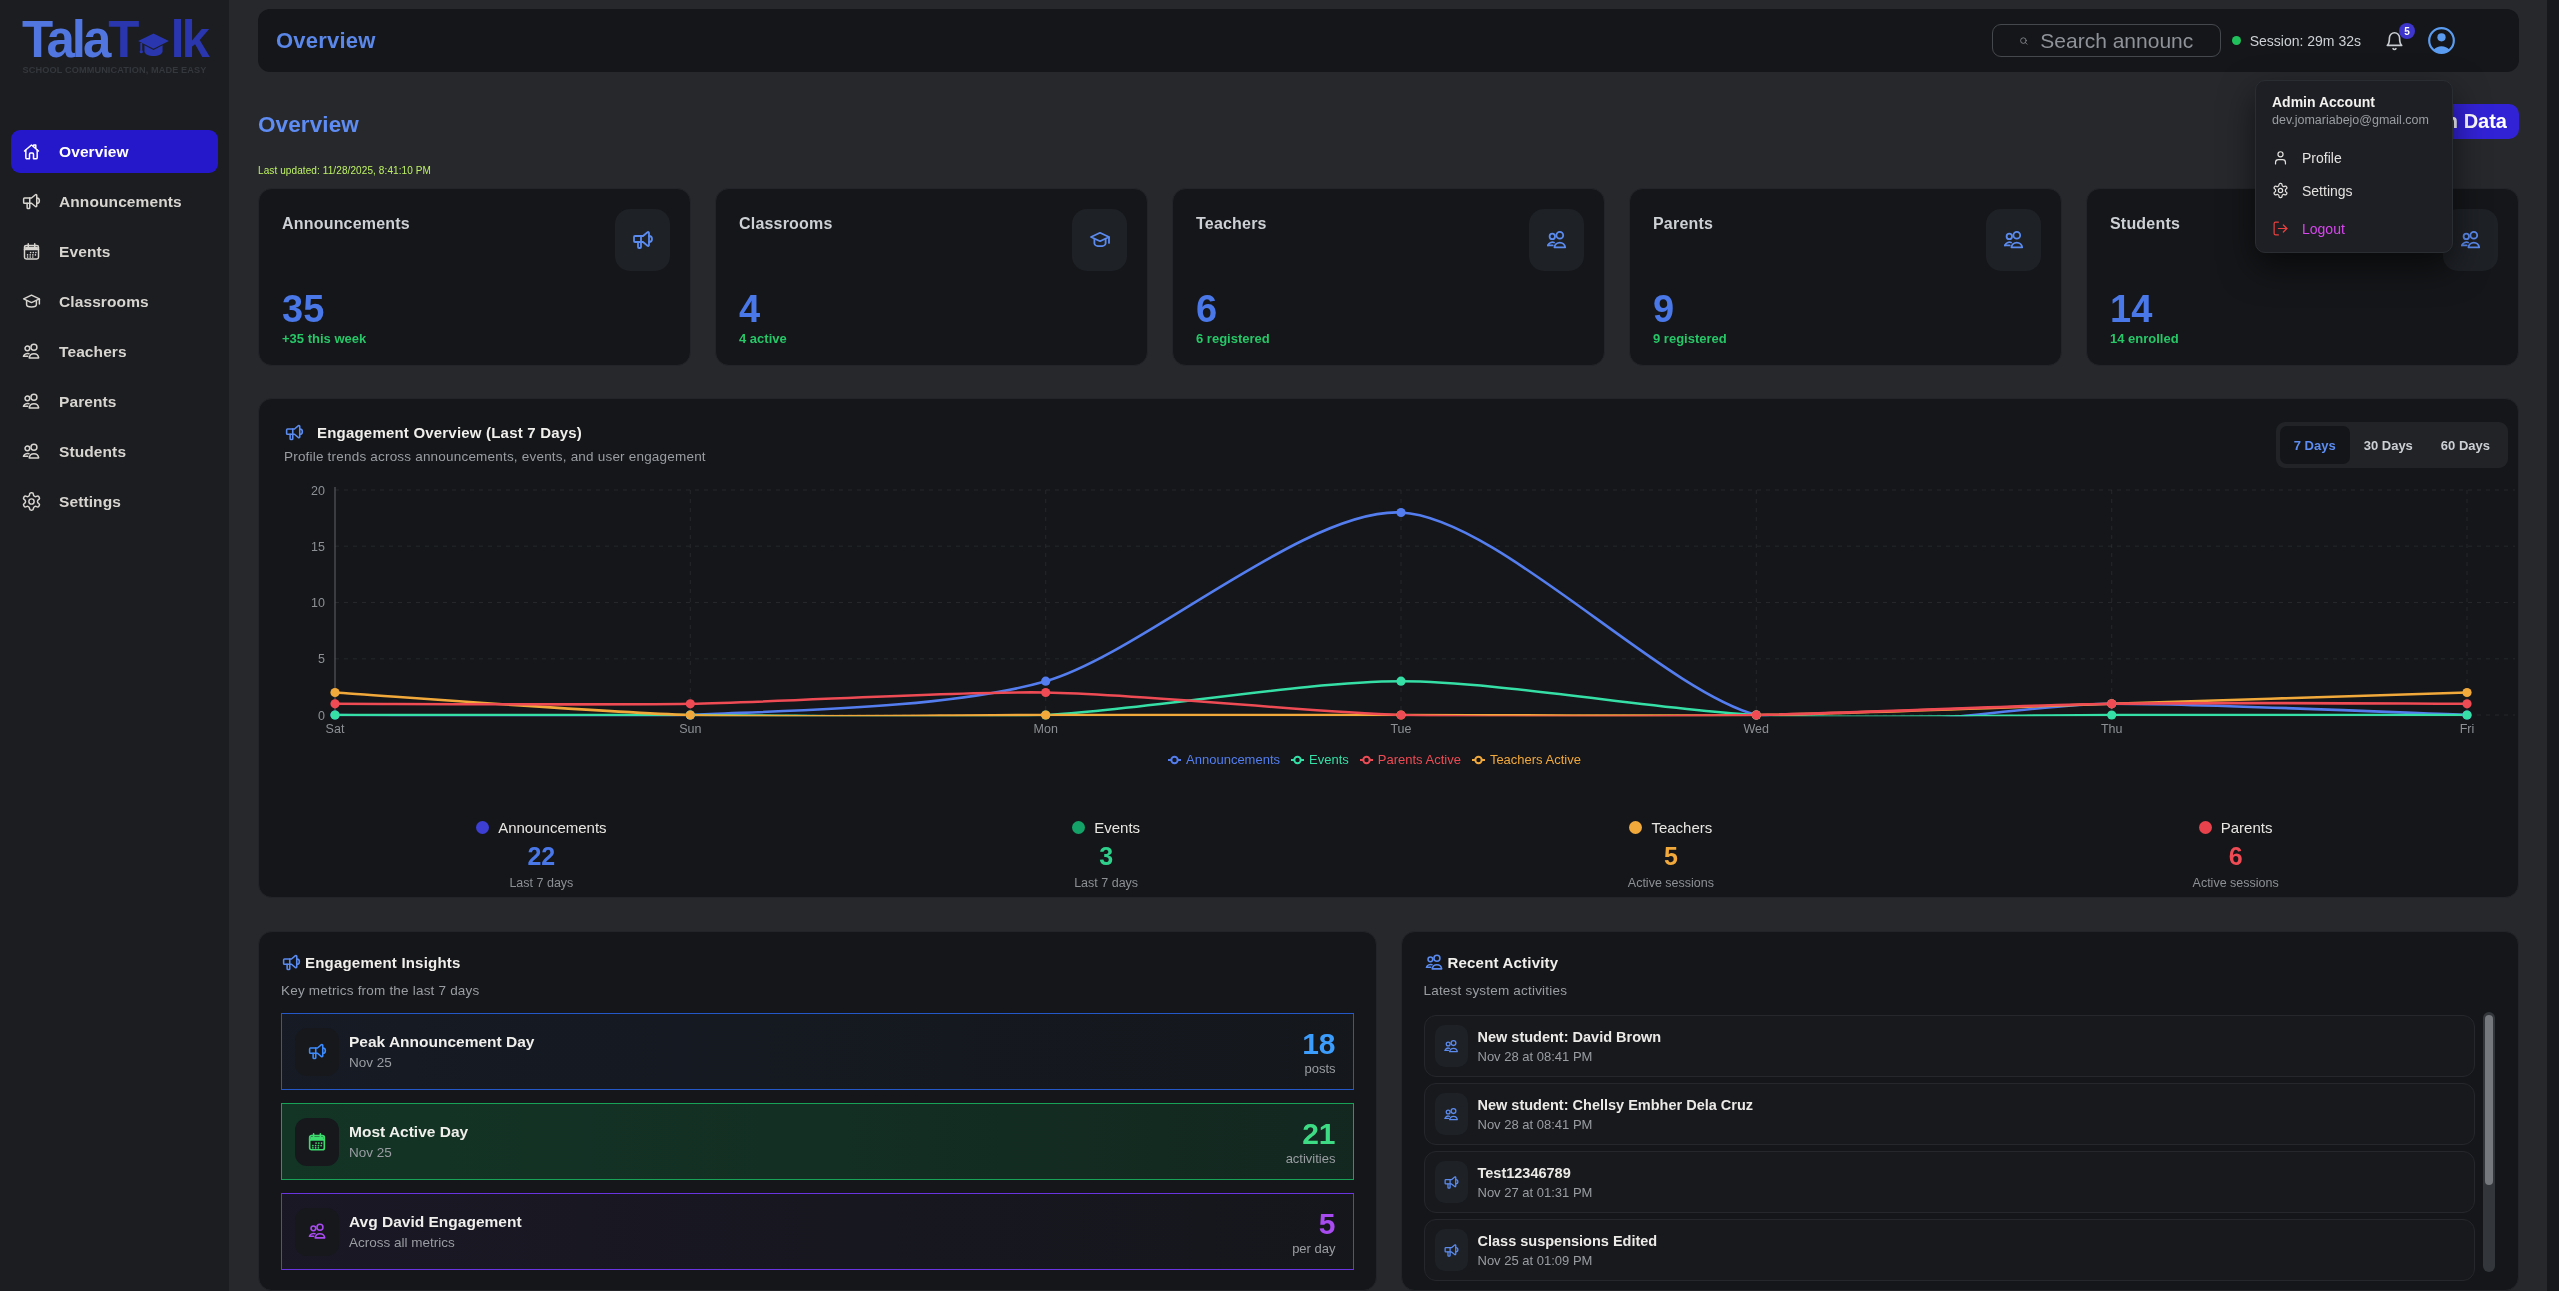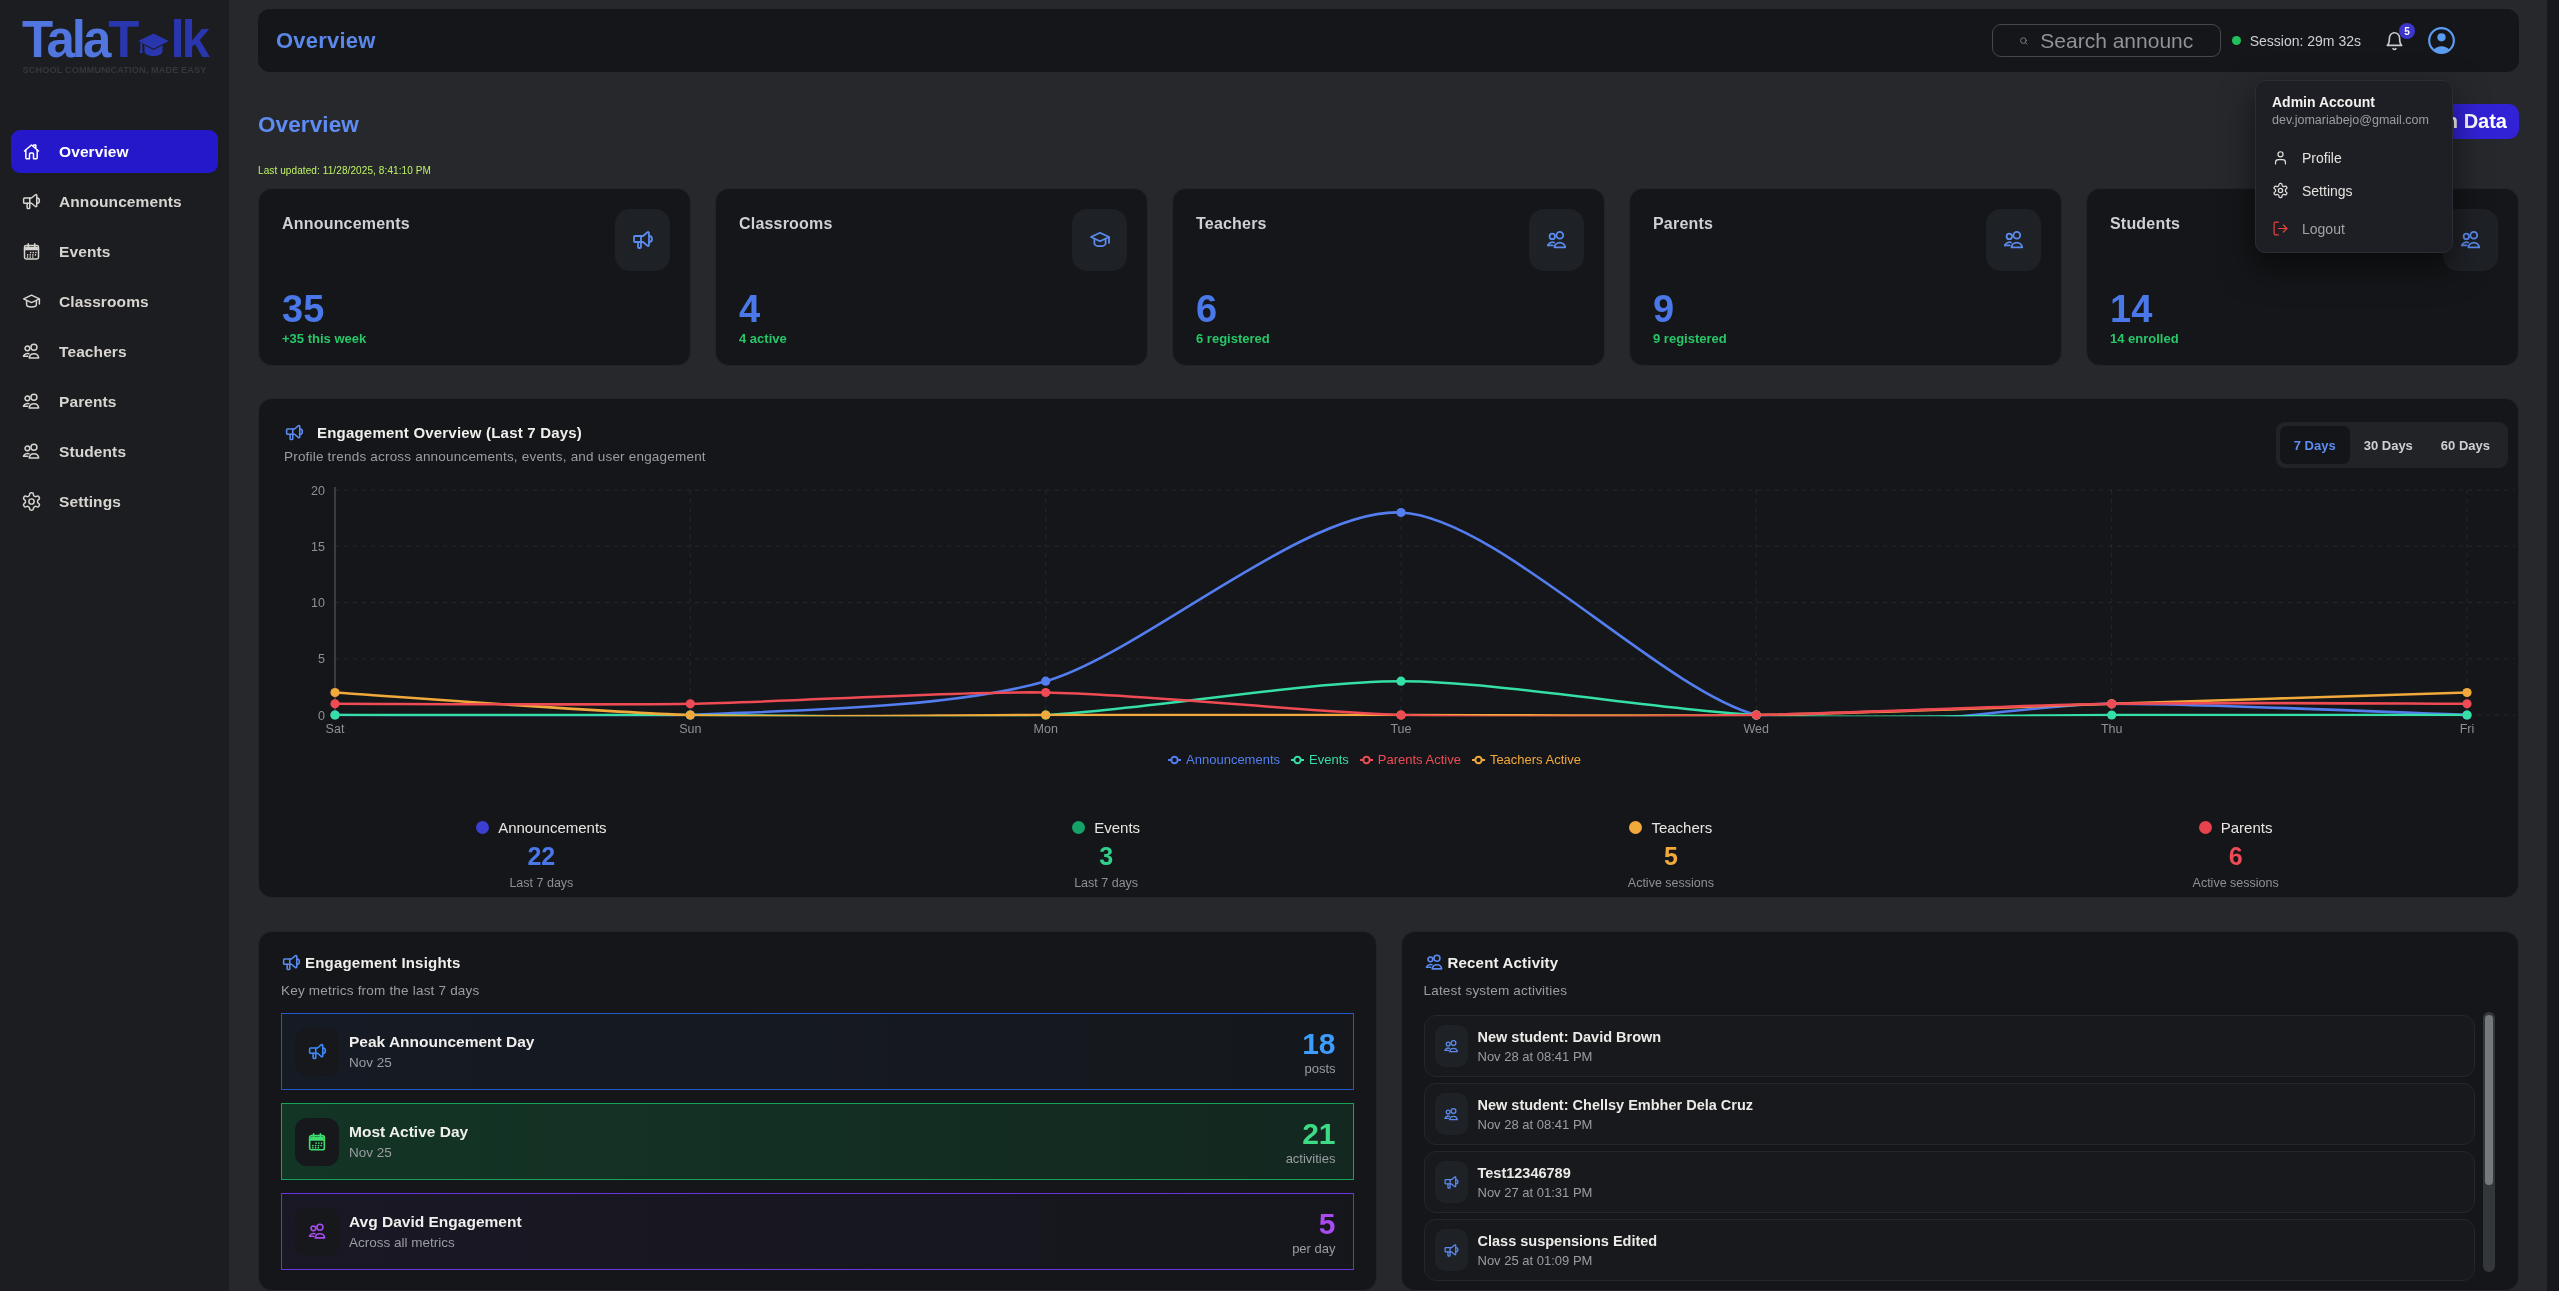--- a/index.html
+++ b/index.html
@@ -86,21 +86,21 @@
 .actlist { margin-top:17px; }
 .scrolltrack { position:absolute; right:23px; top:80px; width:12px; height:260px; background:#33363a; border-radius:6px; }
 .scrollthumb { position:absolute; left:2px; top:3px; width:8px; height:170px; background:#75787d; border-radius:5px; }
 
 
 .dropdown { position:absolute; left:2255px; top:80px; width:198px; height:173px; background:#1d1f24; border:1px solid #2a2d32; border-radius:10px; box-shadow:0 14px 34px rgba(0,0,0,0.55); z-index:50; }
 .dd-name { padding:13px 16px 0; font-size:14px; font-weight:700; color:#f2f1ee; }
 .dd-mail { padding:3px 16px 10px; font-size:12.5px; color:#9a9da2; }
 .dd-item { display:flex; align-items:center; gap:13px; padding:8px 16px; font-size:14px; color:#e4e2df; }
 .dd-item svg { flex:0 0 auto; }
-.dd-item.red { color:#a3a3a3; }
+.dd-item.red { color:#d946ef; }
 .dd-sep { height:4px; } .dd-sep.s2 { height:5px; }
 
 
 .pagescroll { position:absolute; right:0; top:0; width:12px; height:1291px; background:#17181c; z-index:60; }
 </style>
 </head>
 <body>
 <div class="page">
   <aside class="sidebar">
     <div class="logo">

